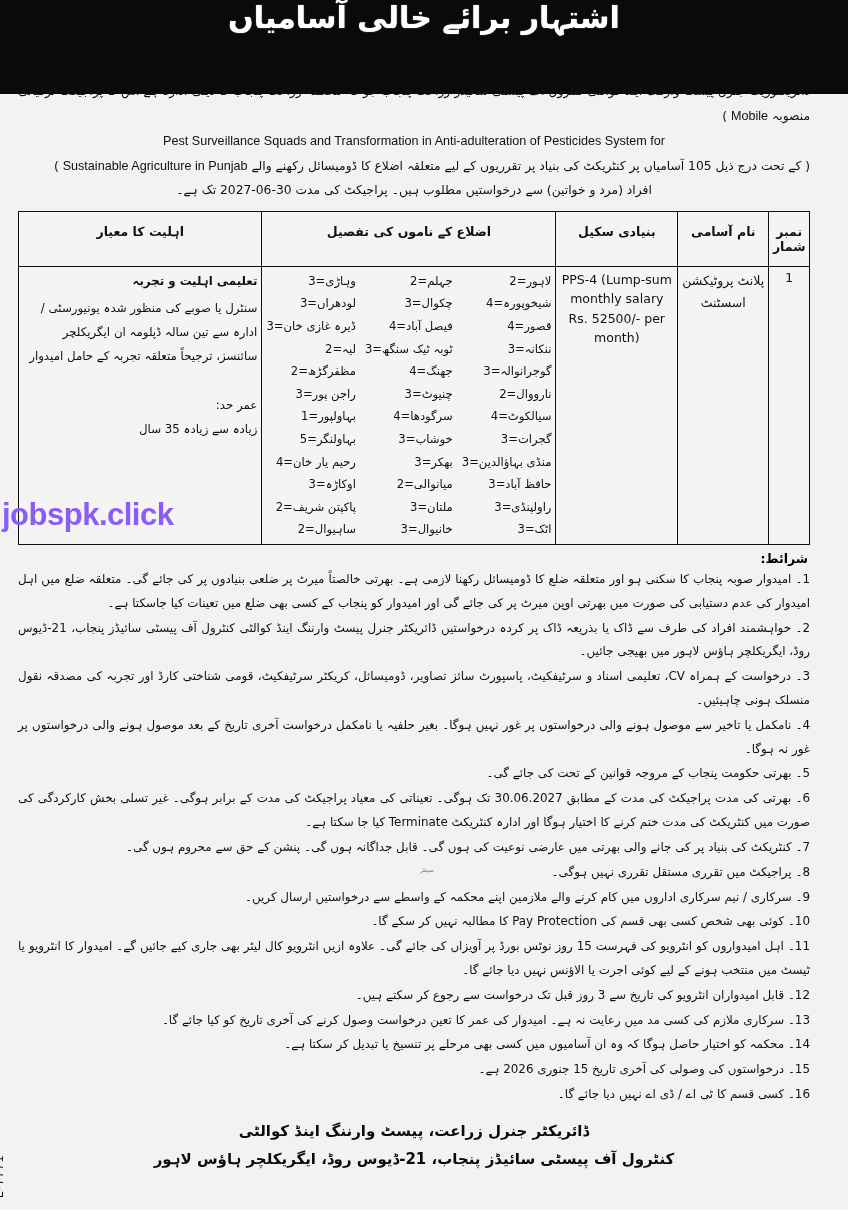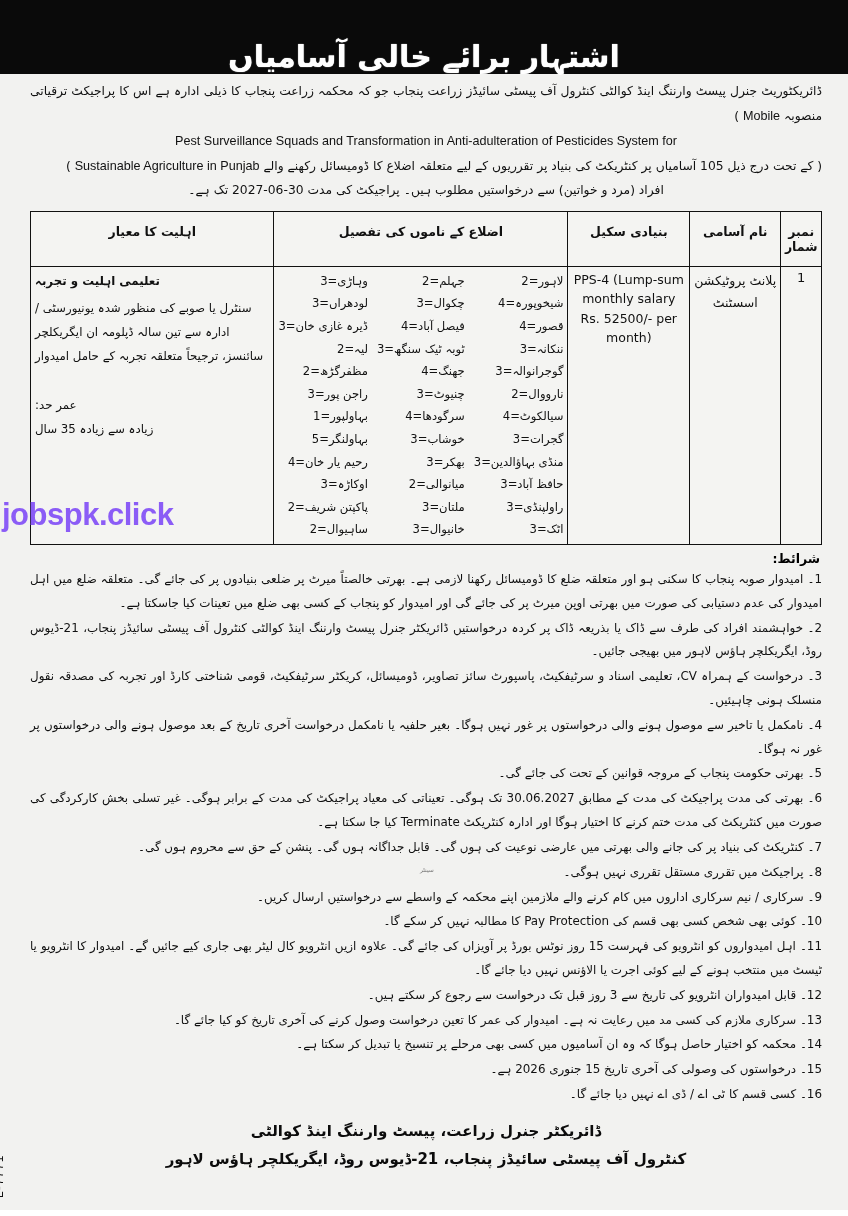--- a/index.html
+++ b/index.html
@@ -18,40 +18,40 @@
     width: 848px;
     height: 1216px;
     background: #f2f2f0;
     box-sizing: border-box;
   }
   
   .banner {
     position: absolute;
     left: 0; top: 0;
     width: 848px;
-    height: 74px;
+    height: 94px;
     background: #0a0a0a;
     color: #ffffff;
     display: flex;
-    align-items: flex-end;
+    align-items: flex-start;
     justify-content: center;
   }
   .banner-title {
     font-family: "DejaVu Sans", sans-serif;
     font-size: 30px;
     letter-spacing: 2px;
     direction: rtl;
     white-space: nowrap;
     font-weight: bold;
     text-shadow: 0 0 1px #fff;
   }
   
   .doc {
     position: absolute;
-    left: 30px;
+    left: 18px;
     top: 80px;
     width: 792px;
     height: 1126px;
   }
   .intro {
     direction: rtl;
     text-align: justify;
     font-size: 12.3px;
     line-height: 1.95;
     color: #111;
@@ -126,21 +126,21 @@
   }
   .dist-col {
     direction: rtl;
     font-size: 11.6px;
     line-height: 1.95;
     white-space: nowrap;
   }
   .dist-col div { text-align: right; }
   .elig-cell {
     direction: rtl;
-    text-align: left;
+    text-align: right;
     font-size: 11.8px;
     line-height: 2.0;
     padding-top: 46px;
   }
   .elig-head {
     font-weight: bold;
     margin-bottom: 4px;
   }
   .elig-age {
     margin-top: 26px;

